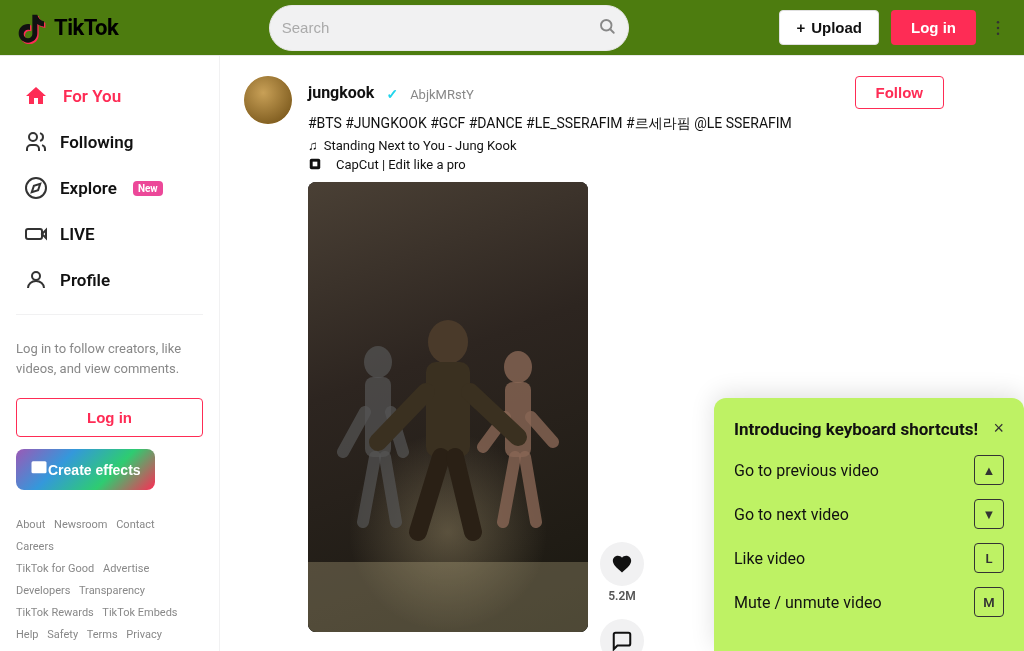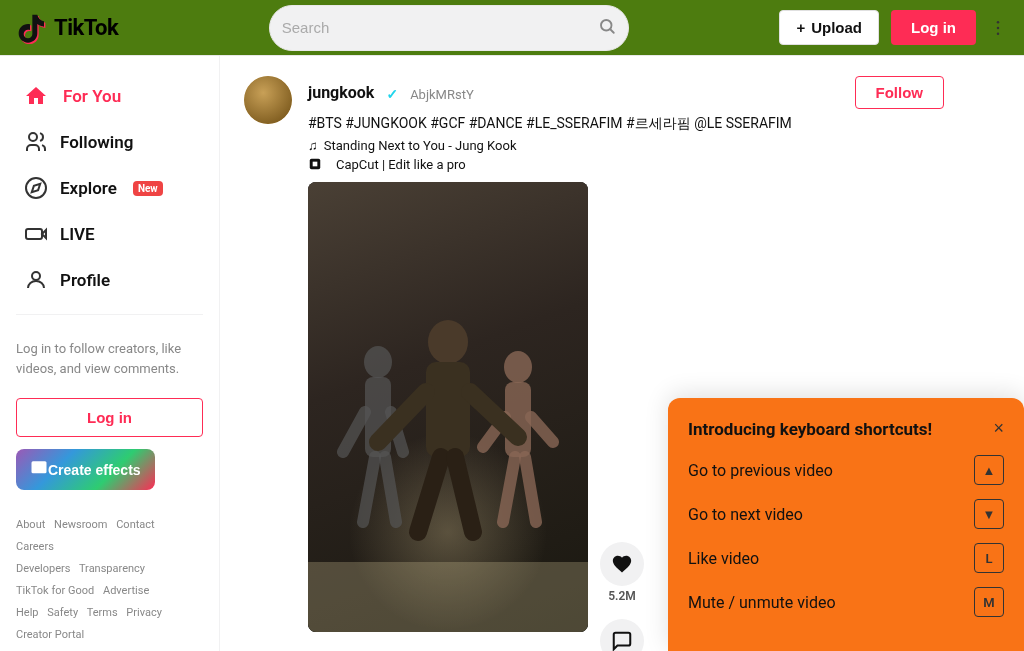--- a/index.html
+++ b/index.html
@@ -124,21 +124,21 @@
     }
     .nav-item.active { color: #fe2c55; gap: 15px; }
     .nav-icon {
       width: 24px;
       height: 24px;
       display: flex;
       align-items: center;
       justify-content: center;
     }
     .badge-new {
-      background: #ef4444;
+      background: #ec4899;
       color: #fff;
       font-size: 10px;
       font-weight: 700;
       border-radius: 4px;
       padding: 2px 5px;
       margin-left: 4px;
     }
     .sidebar-divider { height: 1px; background: #f1f1f2; margin: 12px 16px; }
     .sidebar-login-prompt {
       padding: 12px 16px;
@@ -340,22 +340,22 @@
       font-size: 12px;
       color: #555;
       font-weight: 600;
     }
 
     
     .shortcuts-panel {
       position: fixed;
       bottom: 0;
       right: 0;
-      width: 356px;
-      background: #f97316;
+      width: 310px;
+      background: #bef264;
       border-radius: 12px 12px 0 0;
       box-shadow: 0 -4px 24px rgba(0,0,0,0.12);
       padding: 20px;
       z-index: 200;
     }
     .shortcuts-header {
       display: flex;
       align-items: center;
       justify-content: space-between;
       margin-bottom: 16px;
@@ -509,26 +509,30 @@
     </button>
 
     <div class="sidebar-footer">
       <div>
         <a href="#">About</a>
         <a href="#">Newsroom</a>
         <a href="#">Contact</a>
         <a href="#">Careers</a>
       </div>
       <div>
+        <a href="#">TikTok for Good</a>
+        <a href="#">Advertise</a>
+      </div>
+      <div>
         <a href="#">Developers</a>
         <a href="#">Transparency</a>
       </div>
       <div>
-        <a href="#">TikTok for Good</a>
-        <a href="#">Advertise</a>
+        <a href="#">TikTok Rewards</a>
+        <a href="#">TikTok Embeds</a>
       </div>
       <div>
         <a href="#">Help</a>
         <a href="#">Safety</a>
         <a href="#">Terms</a>
         <a href="#">Privacy</a>
       </div>
       <div>
         <a href="#">Creator Portal</a>
       </div>

